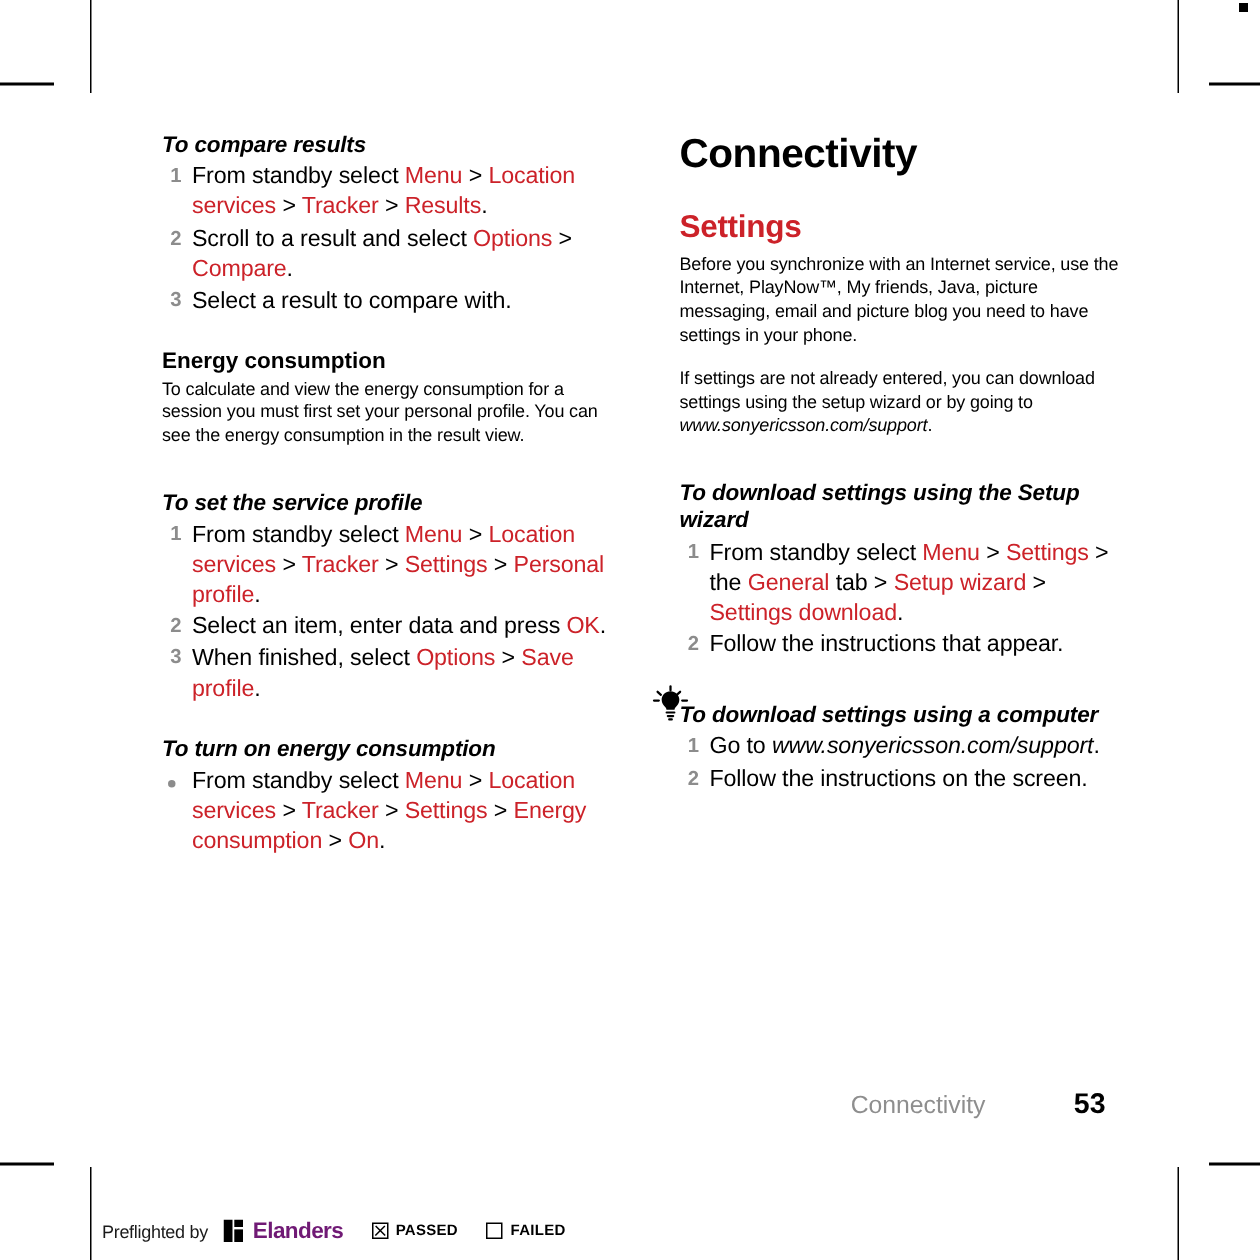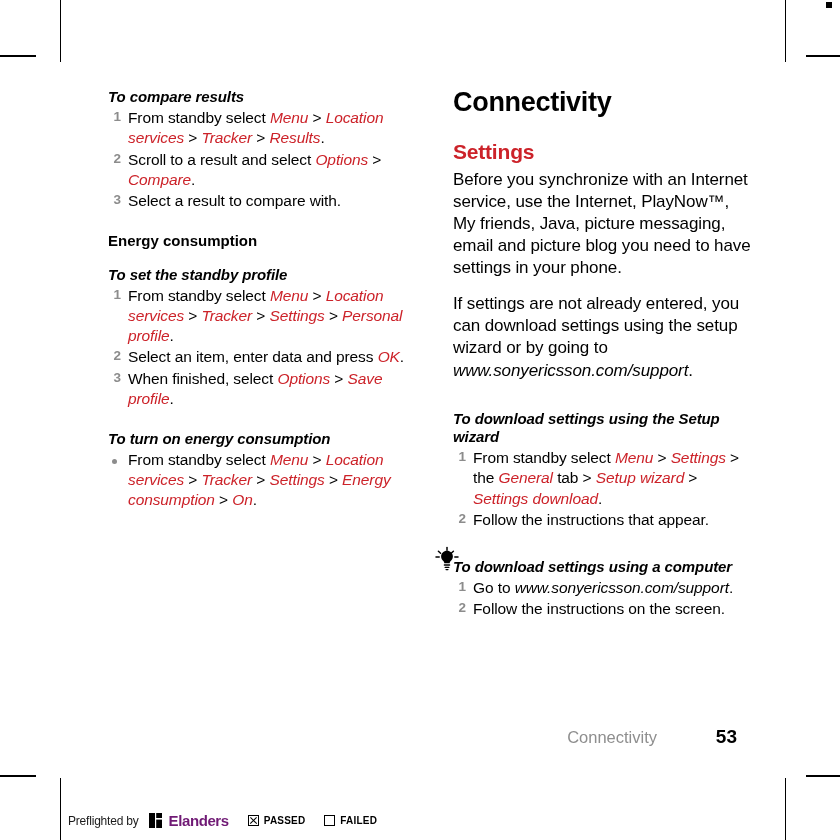--- a/index.html
+++ b/index.html
@@ -93,21 +93,21 @@
   .proc-title {
     font-size: 15px;
     font-weight: bold;
     font-style: italic;
     color: #000;
     margin: 0 0 2px 0;
     line-height: 1.22;
     letter-spacing: -0.1px;
   }
   p.body {
-    font-size: 17px;
+    font-size: 12px;
     line-height: 1.30;
     margin: 0 0 14px 0;
     color: #000;
     letter-spacing: -0.1px;
   }
 
   .spacer-sm { height: 14px; }
   .spacer-md { height: 20px; }
 
   
@@ -141,21 +141,21 @@
     content: "";
     position: absolute;
     left: 4px;
     top: 9px;
     width: 5px;
     height: 5px;
     border-radius: 50%;
     background: #8c8c8c;
   }
 
-  .ui { color: #cc2229; font-style: italic; }
+  .ui { color: #cc2229; }
   .it { font-style: italic; }
 
   
   .tip {
     position: relative;
     padding-left: 35px;
     margin: 14px 0 0 -22px;
   }
   .tip-text {
     font-size: 14.5px;
@@ -282,24 +282,25 @@
       <h3 class="proc-title">To compare results</h3>
       <ol class="steps">
           <li><span>From standby select </span><span class="ui">Menu</span><span> &gt; </span><span class="ui">Location services</span><span> &gt; </span><span class="ui">Tracker</span><span> &gt; </span><span class="ui">Results</span><span>.</span></li>
           <li><span>Scroll to a result and select </span><span class="ui">Options</span><span> &gt; </span><span class="ui">Compare</span><span>.</span></li>
           <li><span>Select a result to compare with.</span></li>
         </ol>
 
       <div class="spacer-md"></div>
 
       <h3 class="sub-title">Energy consumption</h3>
+      <p class="body">To calculate and view the energy consumption for a session you must first set your personal profile. You can see the energy consumption in the result view.</p>
 
       <div class="spacer-sm"></div>
 
-      <h3 class="proc-title">To set the standby profile</h3>
+      <h3 class="proc-title">To set the service profile</h3>
       <ol class="steps">
           <li><span>From standby select </span><span class="ui">Menu</span><span> &gt; </span><span class="ui">Location services</span><span> &gt; </span><span class="ui">Tracker</span><span> &gt; </span><span class="ui">Settings</span><span> &gt; </span><span class="ui">Personal profile</span><span>.</span></li>
           <li><span>Select an item, enter data and press </span><span class="ui">OK</span><span>.</span></li>
           <li><span>When finished, select </span><span class="ui">Options</span><span> &gt; </span><span class="ui">Save profile</span><span>.</span></li>
         </ol>
 
       <div class="spacer-md"></div>
 
       <h3 class="proc-title">To turn on energy consumption</h3>
       <ul class="steps">

